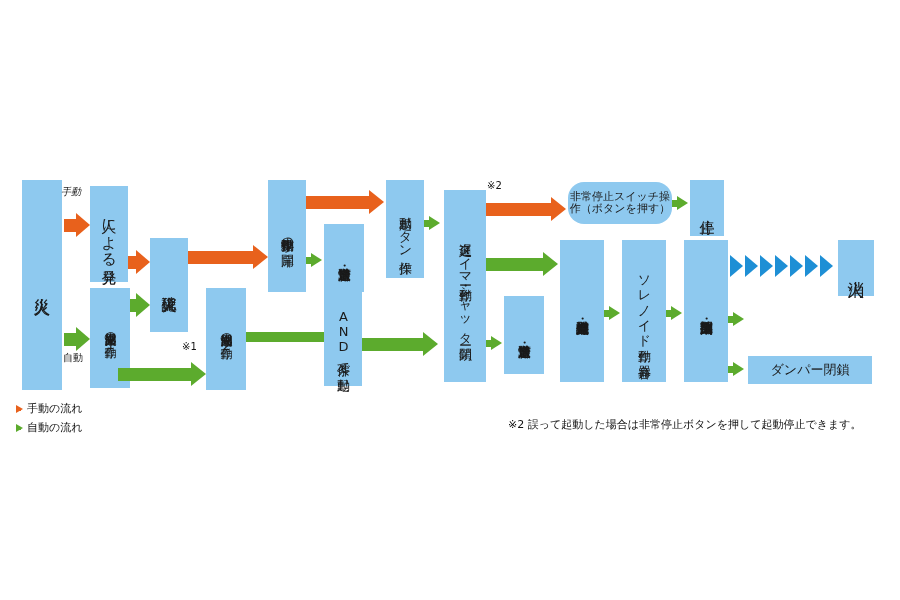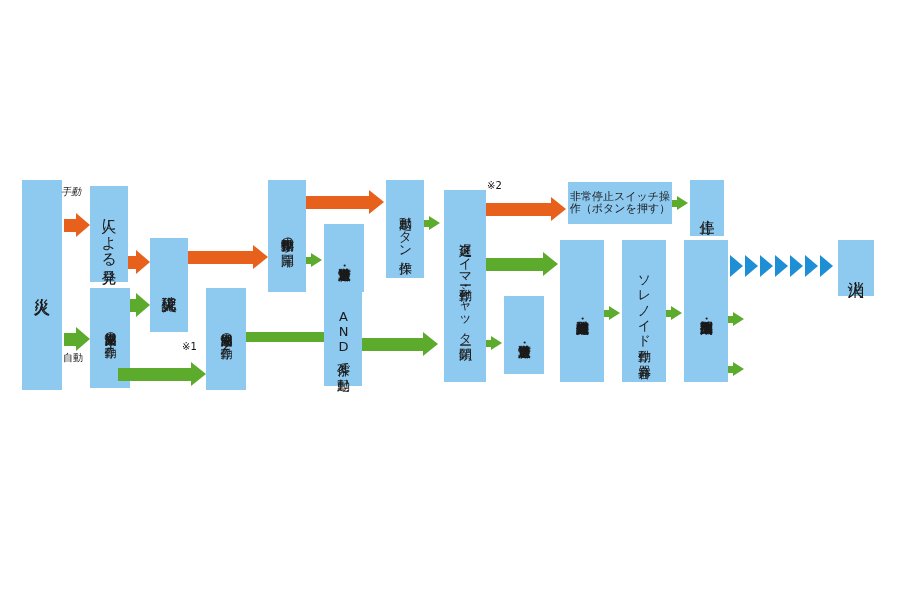--- a/index.html
+++ b/index.html
@@ -158,21 +158,21 @@
     <div class="hd" style="border-left:15px solid #5cab2d;"></div>
   </div>
 
   <div class="arrow-r small" style="left:486px;top:336px;width:16px;">
     <div class="sh" style="background:#5cab2d;"></div>
     <div class="hd" style="border-left:11px solid #5cab2d;"></div>
   </div>
 
   <div class="box v fs13" style="left:504px;top:296px;width:40px;height:78px;">退避警報・音声放送</div>
 
-  <div class="box h fs11" style="left:568px;top:182px;width:104px;height:42px;">非常停止スイッチ操作（ボタンを押す）</div>
+  <div class="box h fs11" style="left:568px;top:182px;width:104px;height:42px;border-radius:16px;">非常停止スイッチ操作（ボタンを押す）</div>
 
   <div class="arrow-r small" style="left:672px;top:196px;width:16px;">
     <div class="sh" style="background:#5cab2d;"></div>
     <div class="hd" style="border-left:11px solid #5cab2d;"></div>
   </div>
 
   <div class="box v fs15" style="left:690px;top:180px;width:34px;height:56px;">停止</div>
 
   <div class="box v fs13" style="left:560px;top:240px;width:44px;height:142px;">空調機器停止・起動灯点滅</div>
 
@@ -206,16 +206,34 @@
     <div class="sh" style="background:#5cab2d;"></div>
     <div class="hd" style="border-left:11px solid #5cab2d;"></div>
   </div>
 
 
   <div class="arrow-r small" style="left:728px;top:362px;width:16px;">
     <div class="sh" style="background:#5cab2d;"></div>
     <div class="hd" style="border-left:11px solid #5cab2d;"></div>
   </div>
 
-
-
+  <div class="box h fs13" style="left:748px;top:356px;width:124px;height:28px;">ダンパー閉鎖</div>
+
+  <div class="legend" style="left:16px;top:400px;">
+    <div class="row">
+      <span class="key">
+        <span class="minibar" style="background:#e8611c;"></span>
+        <span class="mini" style="border-left-color:#e8611c;"></span>
+      </span>
+      <span>手動の流れ</span>
+    </div>
+    <div class="row">
+      <span class="key">
+        <span class="minibar" style="background:#5cab2d;"></span>
+        <span class="mini" style="border-left-color:#5cab2d;"></span>
+      </span>
+      <span>自動の流れ</span>
+    </div>
+  </div>
+
+  <div class="note" style="left:508px;top:416px;">※2 誤って起動した場合は非常停止ボタンを押して起動停止できます。</div>
 
 </div>
 
 </body></html>

